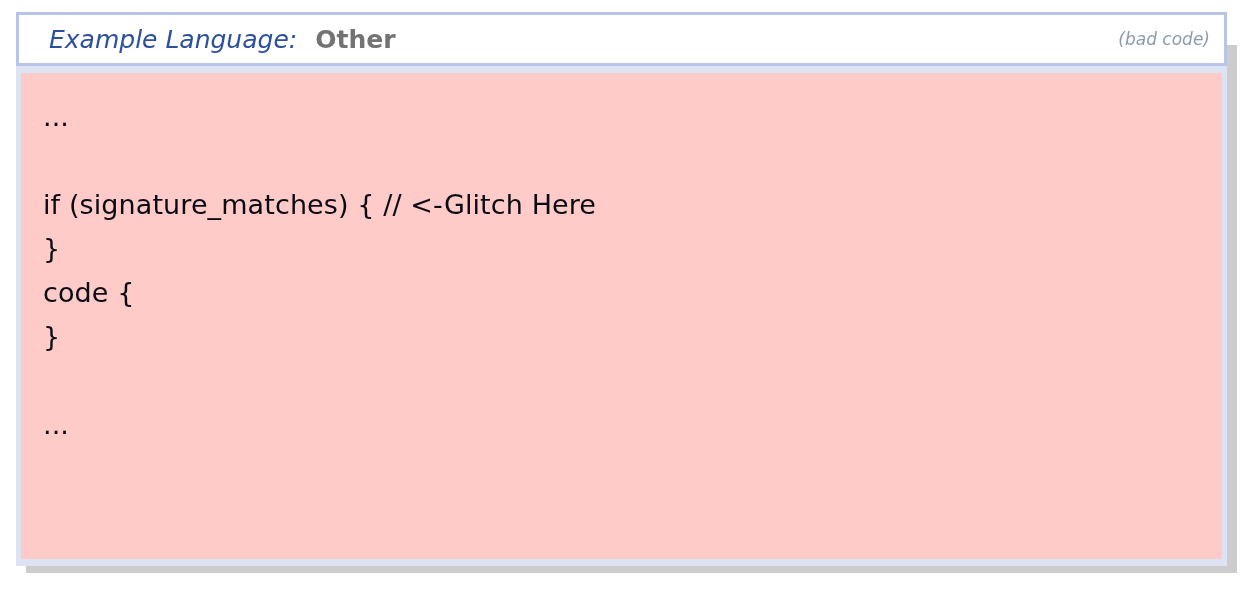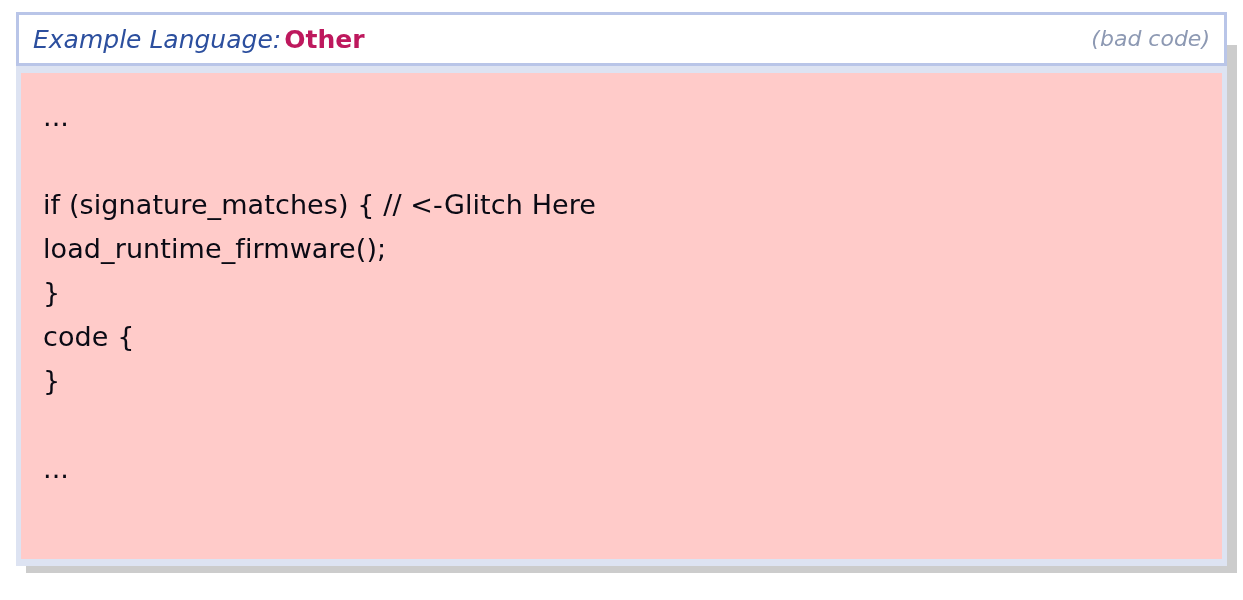--- a/index.html
+++ b/index.html
@@ -35,47 +35,47 @@
   .header-bar {
     position: relative;
     z-index: 2;
     box-sizing: border-box;
     height: 54px;
     background: #ffffff;
     border: 3px solid #b9c5e8;
     display: flex;
     align-items: center;
     justify-content: space-between;
-    padding: 0 14px 0 14px;
+    padding: 0 14px 0 30px;
   }
 
   .header-left {
     display: flex;
     align-items: baseline;
     white-space: nowrap;
     font-size: 25px;
     line-height: 1;
   }
 
   .lang-label {
     font-style: italic;
     color: #2c4f9e;
     font-weight: normal;
   }
 
   .lang-value {
     font-style: normal;
     font-weight: bold;
-    color: #be185d;
-    margin-left: 3px;
+    color: #737373;
+    margin-left: 18px;
   }
 
   .header-right {
     font-style: italic;
-    font-size: 22px;
+    font-size: 17px;
     color: #8d99b3;
     white-space: nowrap;
     line-height: 1;
   }
 
   .code-area {
     position: relative;
     z-index: 2;
     box-sizing: border-box;
     width: 1211px;
@@ -114,21 +114,20 @@
       <span class="lang-label">Example Language:</span>
       <span class="lang-value">Other</span>
     </div>
     <div class="header-right">(bad code)</div>
   </div>
 
   <div class="code-area">
     <div class="code-line">...</div>
     <div class="code-line blank"></div>
     <div class="code-line">if (signature_matches) { // &lt;-Glitch Here</div>
-    <div class="code-line">load_runtime_firmware();</div>
     <div class="code-line">}</div>
     <div class="code-line">code {</div>
     <div class="code-line">}</div>
     <div class="code-line blank"></div>
     <div class="code-line">...</div>
   </div>
 
 </div>
 
 </body></html>

